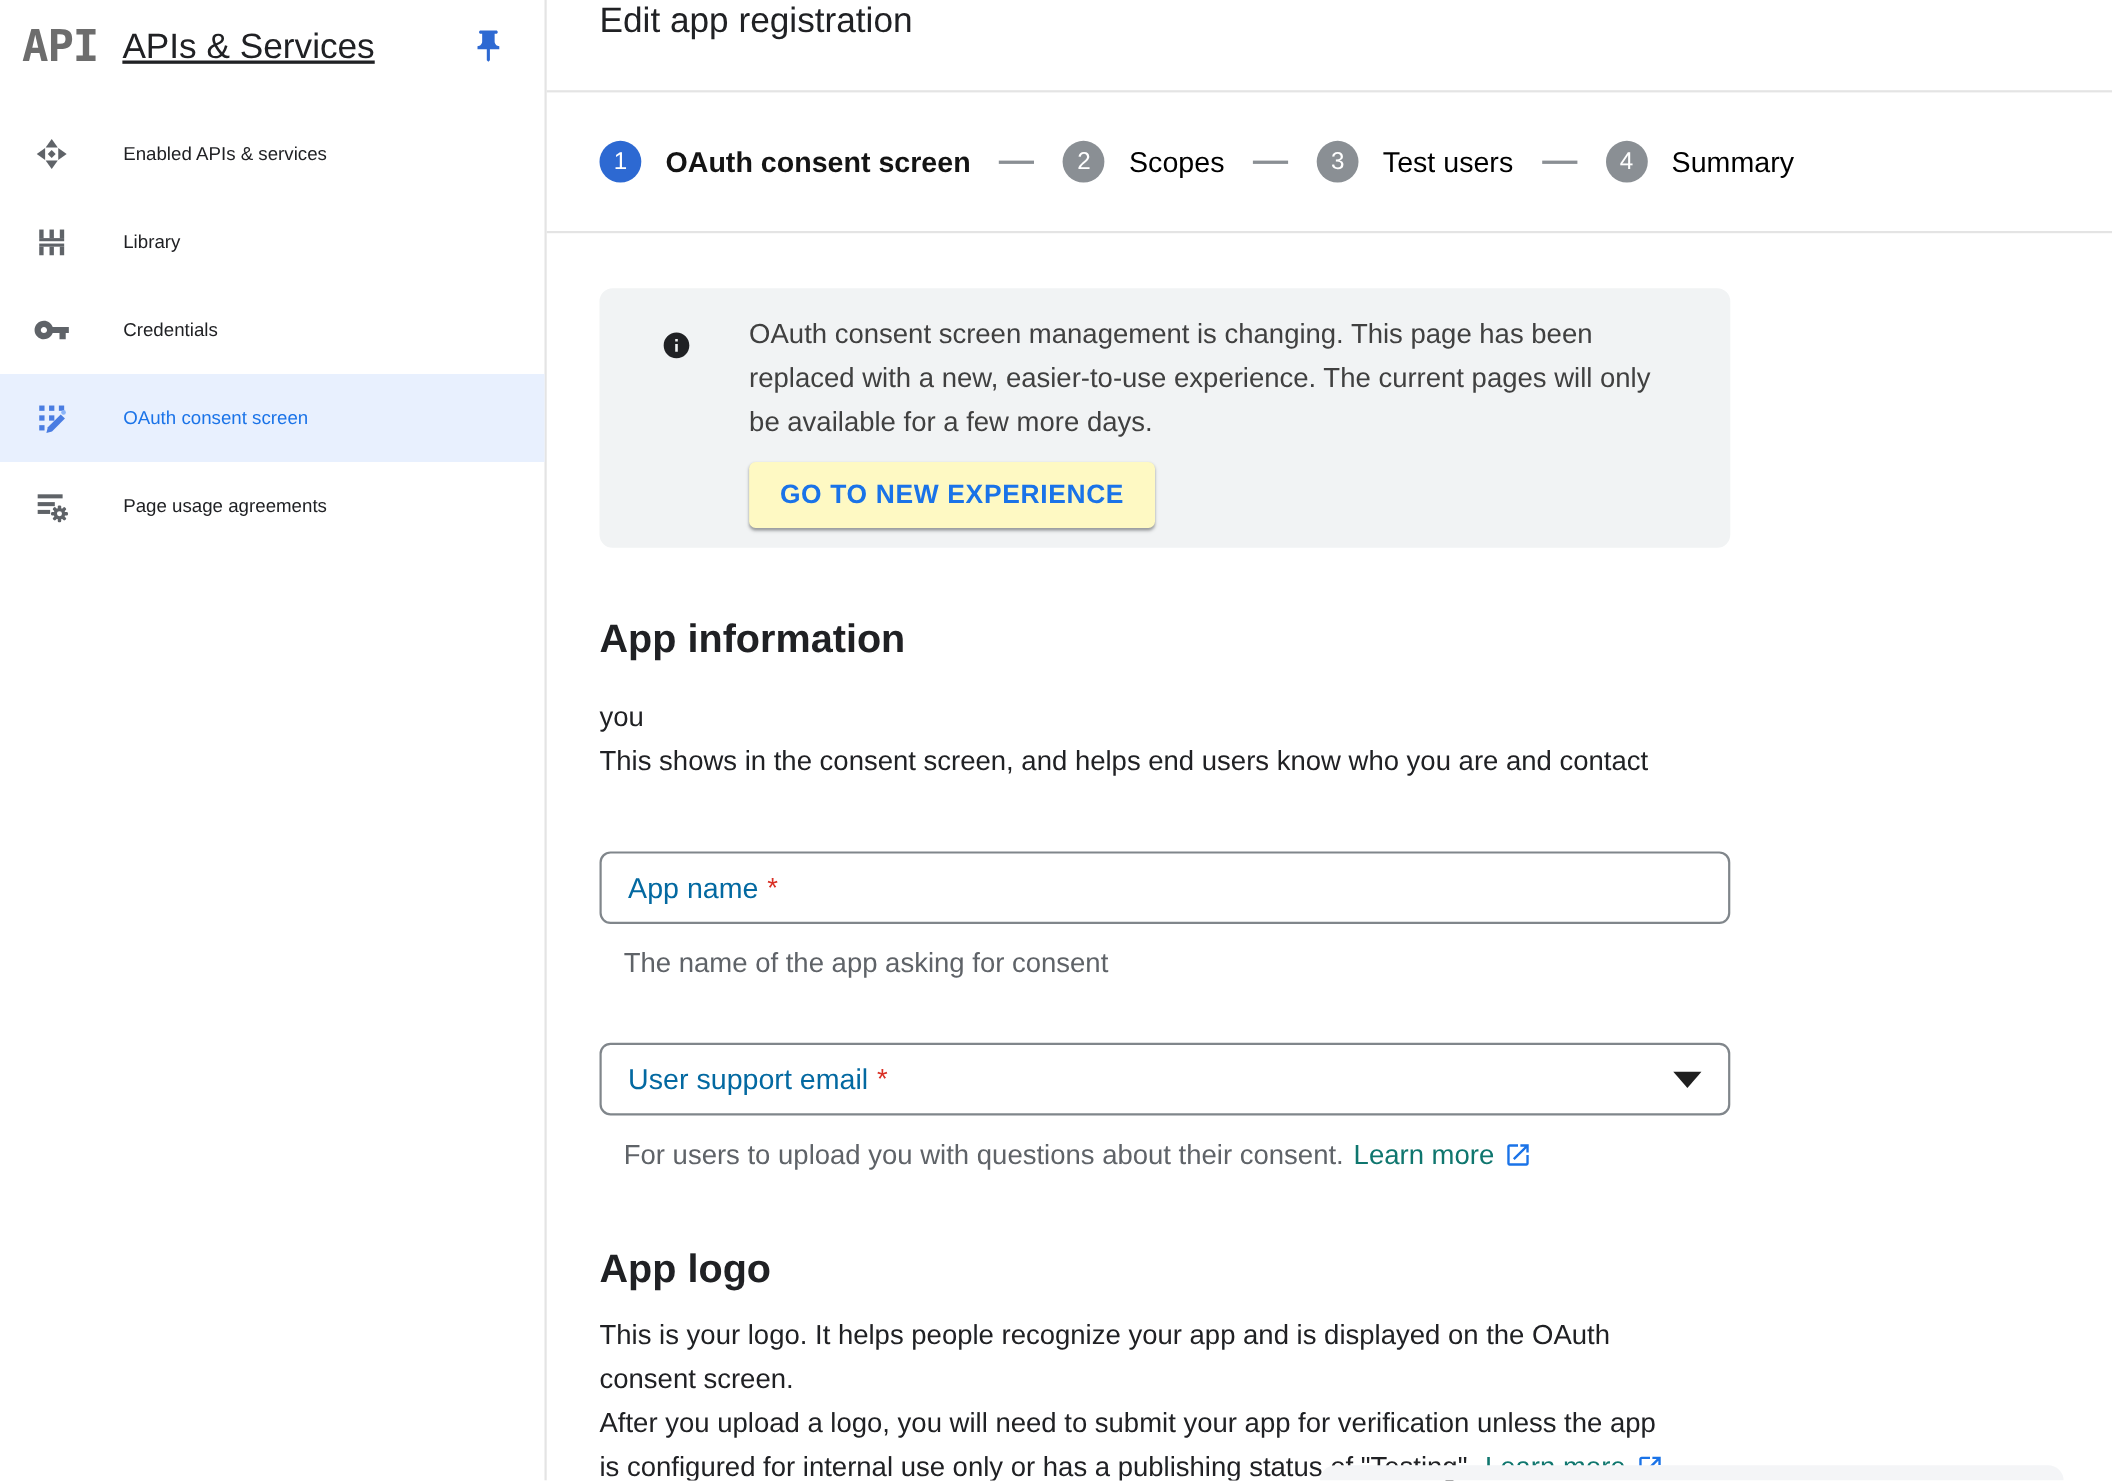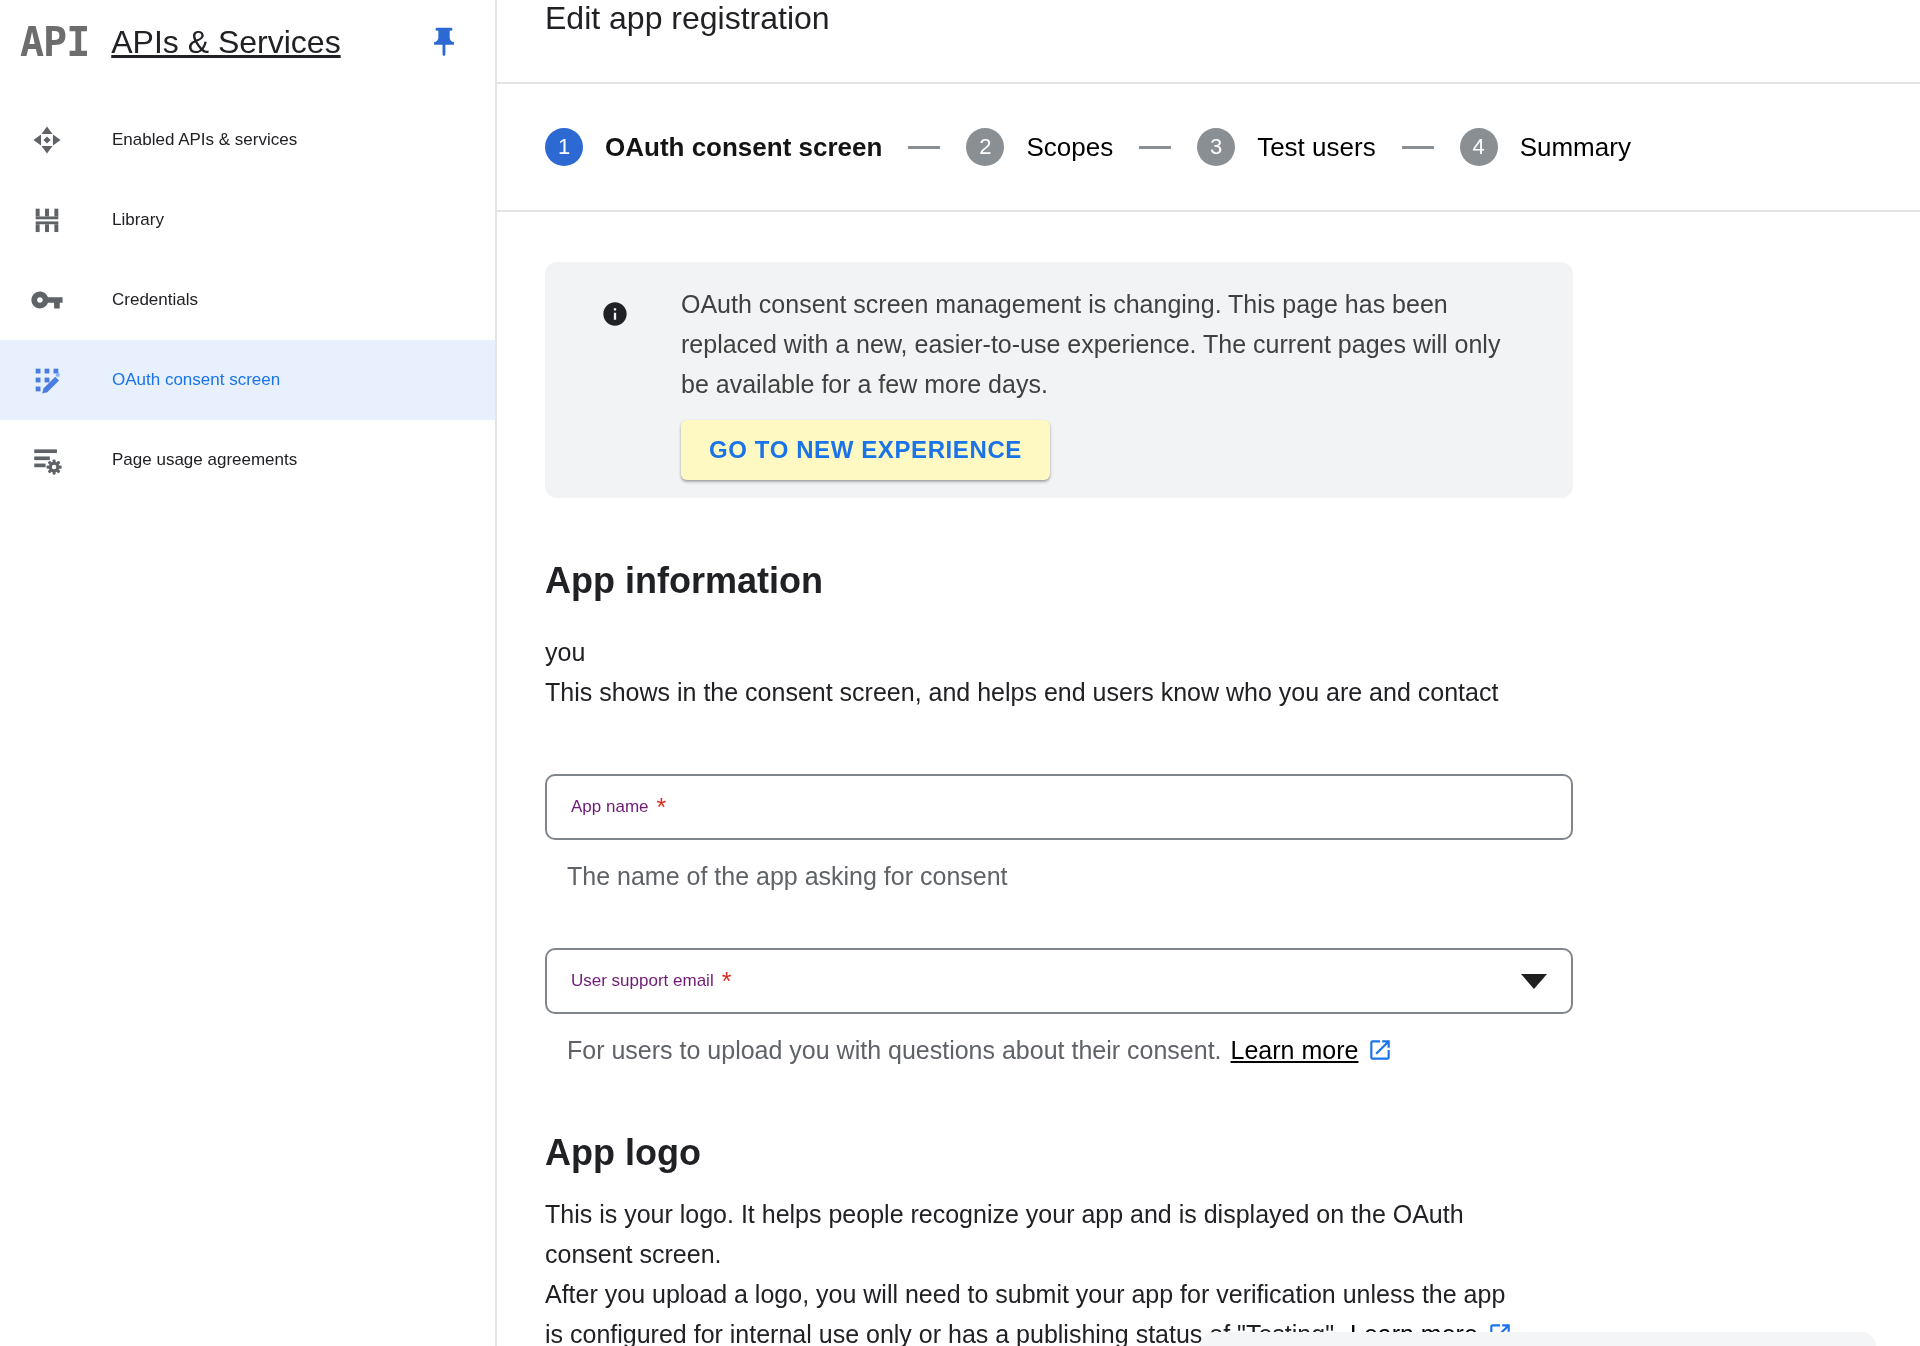--- a/index.html
+++ b/index.html
@@ -48,26 +48,26 @@
                    line-height:60px; border:none; border-radius:6px; cursor:pointer;
                    font-family:"Liberation Sans", sans-serif;
                    box-shadow:0 2px 3px rgba(60,64,67,0.35), 0 1px 2px rgba(60,64,67,0.2); }
 
   .section-heading { font-size:36px; font-weight:700; color:#202124; margin-top:62px; line-height:42px; }
   .section-desc { margin-top:30px; font-size:25px; line-height:40px; color:#202124; white-space:nowrap; }
 
   .field { width:1028px; height:66px; border:2px solid #80868b; border-radius:10px; background:#fff;
            display:flex; align-items:center; padding:0 24px; margin-top:62px; cursor:text; }
   .field.select { cursor:pointer; margin-top:52px; }
-  .field-label { font-size:17px; color:#701a75; white-space:nowrap; }
+  .field-label { font-size:26px; color:#0369a1; white-space:nowrap; }
   .required { color:#d93025; margin-left:8px; font-size:25px; }
   .dropdown-arrow { margin-left:auto; display:flex; }
   .field-helper { margin:16px 0 0 22px; font-size:25px; line-height:40px; color:#5f6368;
                   display:flex; align-items:center; white-space:nowrap; }
-  .inline-link { color:#000000; text-decoration:underline; margin-left:9px; cursor:pointer; }
+  .inline-link { color:#0f766e; margin-left:9px; cursor:pointer; }
   .launch-wrap { margin-left:9px; display:flex; cursor:pointer; }
 
   .logo-section-desc { margin-top:20px; font-size:25px; line-height:40px; color:#202124; }
   .desc-line { white-space:nowrap; }
   .desc-line.with-link { display:flex; align-items:center; }
 
   .bottom-peek { position:absolute; left:1200px; bottom:0; width:676px; height:14px;
                  background:#f4f5f7; border-radius:14px 14px 0 0; }
 </style>
 </head>

